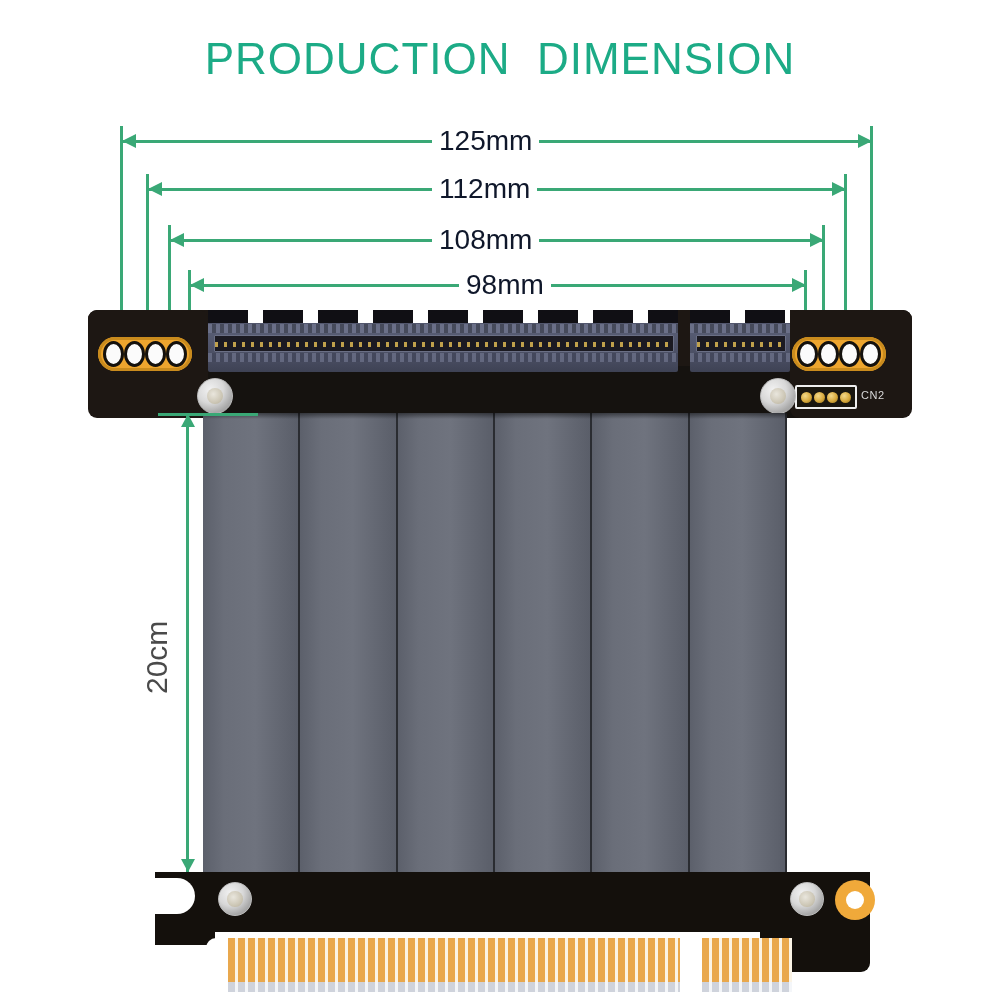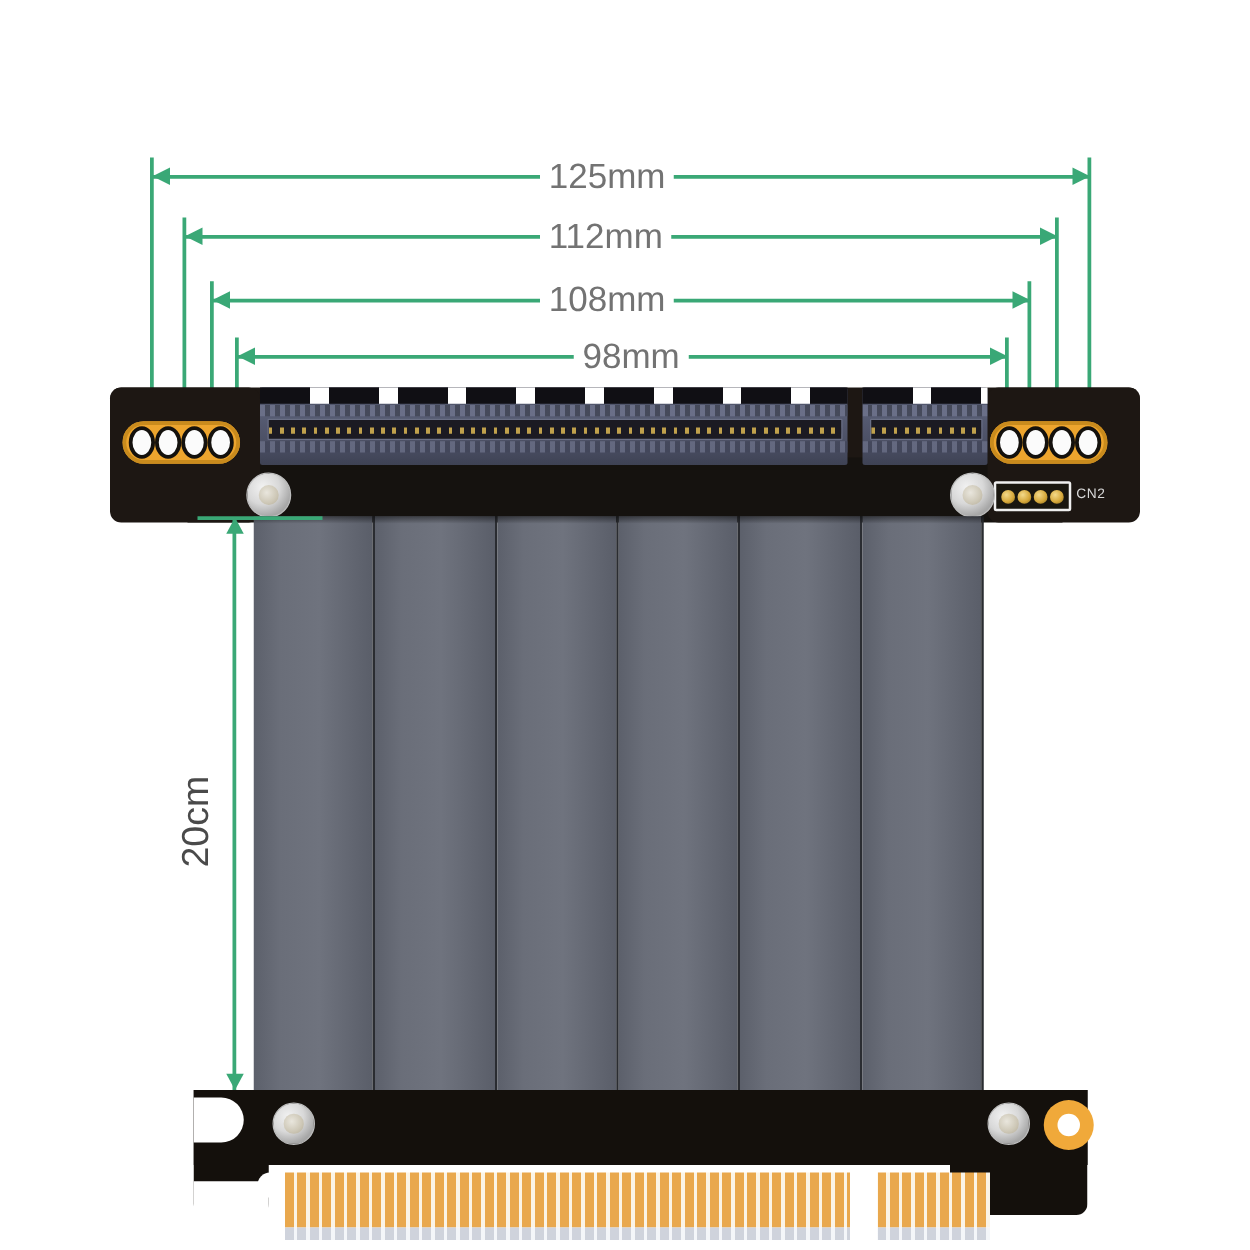--- a/index.html
+++ b/index.html
@@ -21,21 +21,21 @@
     color:#1cab86;
     white-space:pre;
     font-weight:400;
   }
 
   
   .dimline{position:absolute;background:#3aa876;height:3px;}
   .extline{position:absolute;background:#3aa876;width:3px;}
   .dimlabel{
     position:absolute;
-    color:#737373;
+    color:#0f172a;
     font-size:28px;
     white-space:nowrap;
     background:#ffffff;
     padding:0 7px;
   }
   .arrow{position:absolute;width:0;height:0;}
   .arrow.left{
     border-top:7px solid transparent;
     border-bottom:7px solid transparent;
     border-right:14px solid #3aa876;
@@ -203,20 +203,21 @@
     background:repeating-linear-gradient(90deg,
       #cfd3dc 0px,#cfd3dc 7px,
       #f4f6f9 7px,#f4f6f9 10px);
   }
 </style>
 </head>
 <body>
 
 <div id="stage">
 
+  <div class="title">PRODUCTION  DIMENSION</div>
 
   <div class="extline" style="left:120px;top:126px;height:188px;"></div>
   <div class="extline" style="left:870px;top:126px;height:188px;"></div>
   <div class="dimline" style="left:122px;top:140px;width:750px;"></div>
   <div class="arrow left" style="left:122px;top:134px;"></div>
   <div class="arrow right" style="left:858px;top:134px;"></div>
   <div class="dimlabel" style="left:432px;top:125px;">125mm</div>
 
   <div class="extline" style="left:146px;top:174px;height:140px;"></div>
   <div class="extline" style="left:844px;top:174px;height:140px;"></div>

